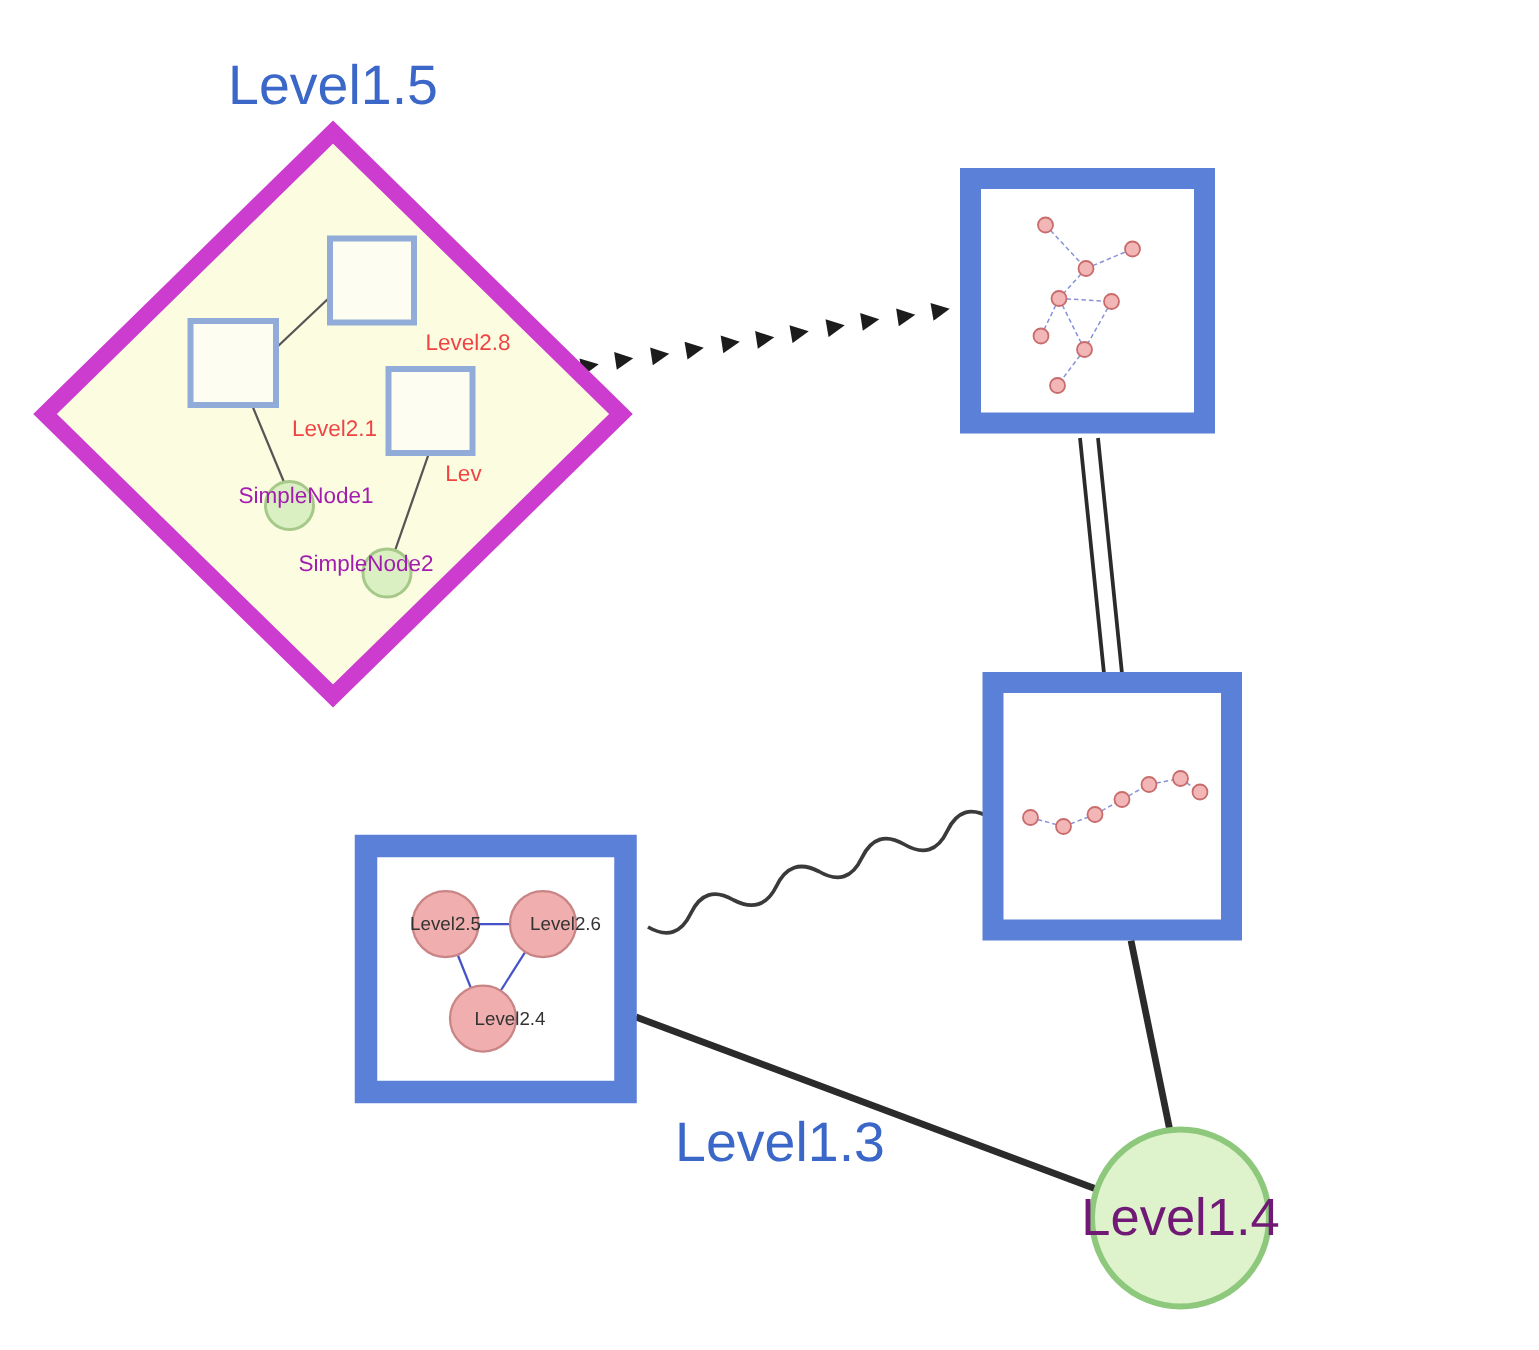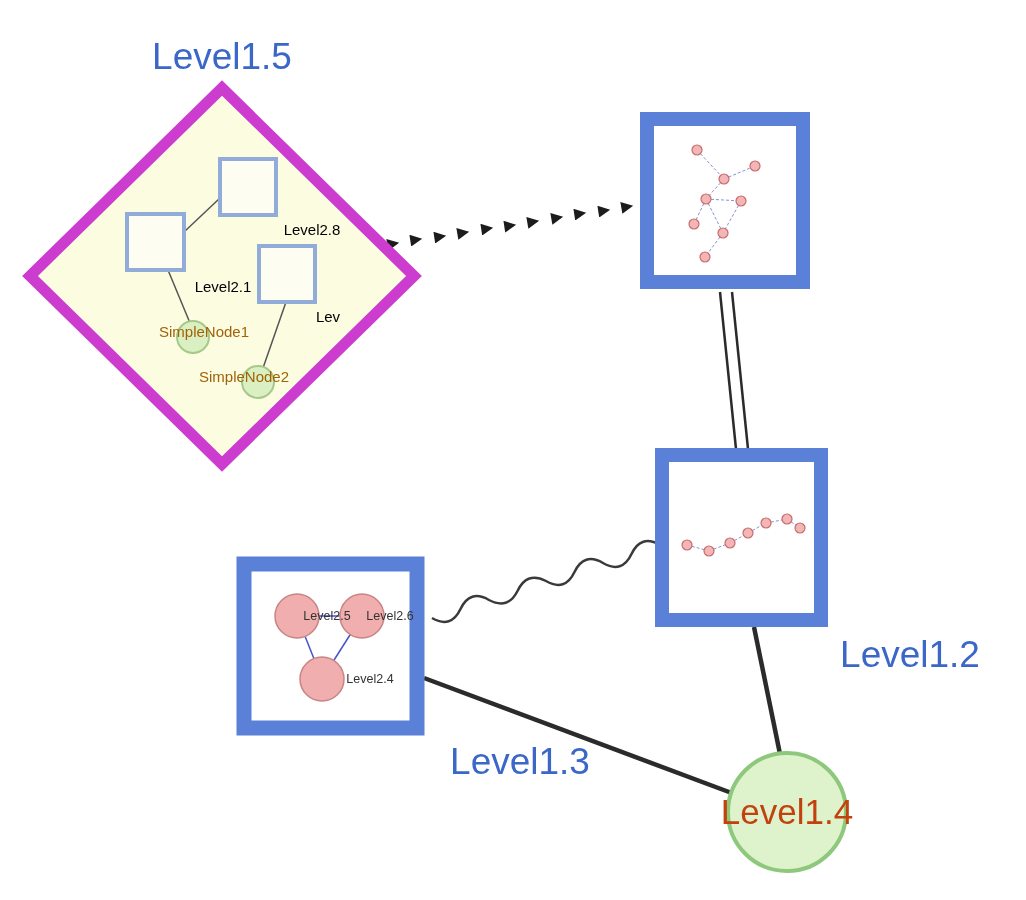--- a/index.html
+++ b/index.html
@@ -1,24 +1,24 @@
 <!DOCTYPE html>
 <html><head>
 <meta charset="utf-8">
 <style>
   html,body{margin:0;padding:0;background:#fff;}
   #stage{position:relative;width:1026px;height:900px;background:#fff;overflow:hidden;
          font-family:"Liberation Sans",sans-serif;}
   #diagram-svg{position:absolute;left:0;top:0;}
   .lbl{position:absolute;transform:translate(-50%,-50%);white-space:nowrap;pointer-events:none;}
   .lbl-big{font-size:37px;color:#3b67c8;}
-  .lbl-big-black{font-size:35px;color:#c2410c;}
-  .lbl-small-blue{font-size:15px;color:#000000;}
-  .lbl-small-black{font-size:15px;color:#a16207;}
-  .lbl-tiny{font-size:12.5px;color:#333;margin-left:30px;}
+  .lbl-big-black{font-size:35px;color:#701a75;}
+  .lbl-small-blue{font-size:15px;color:#ef4444;}
+  .lbl-small-black{font-size:15px;color:#a21caf;}
+  .lbl-tiny{font-size:12.5px;color:#333;}
 </style>
 </head>
 <body>
 
 <div id="stage">
 
   <svg id="diagram-svg" width="1026" height="900" viewBox="0 0 1026 900">
     <defs>
       <marker id="arrowTri" viewBox="0 0 10 10" refX="9" refY="5" markerWidth="15" markerHeight="12" orient="auto" markerUnits="userSpaceOnUse">
         <path d="M0,0 L10,5 L0,10 z" fill="#1c1c1c"></path>
@@ -100,28 +100,27 @@
       <line x1="362" y1="616" x2="322" y2="679"></line>
     </g>
     <circle cx="297" cy="616" r="22" fill="#f1aeae" stroke="#c98585" stroke-width="1.5"></circle>
     <circle cx="362" cy="616" r="22" fill="#f1aeae" stroke="#c98585" stroke-width="1.5"></circle>
     <circle cx="322" cy="679" r="22" fill="#f1aeae" stroke="#c98585" stroke-width="1.5"></circle>
 
     <circle cx="787" cy="812" r="59" fill="#def3cb" stroke="#8dc87d" stroke-width="4"></circle>
   </svg>
 
   <div class="lbl lbl-big" style="left:222px;top:57px">Level1.5</div>
-  <div class="lbl lbl-big" style="left:910px;top:655px">Level1.2</div>
   <div class="lbl lbl-big" style="left:520px;top:762px">Level1.3</div>
   <div class="lbl lbl-big-black" style="left:787px;top:812px">Level1.4</div>
 
   <div class="lbl lbl-small-blue" style="left:312px;top:229px">Level2.8</div>
   <div class="lbl lbl-small-blue" style="left:223px;top:286px">Level2.1</div>
-  <div class="lbl lbl-small-blue" style="left:328px;top:316px">Lev</div>
+  <div class="lbl lbl-small-blue" style="left:309px;top:316px">Lev</div>
 
   <div class="lbl lbl-small-black" style="left:204px;top:331px">SimpleNode1</div>
   <div class="lbl lbl-small-black" style="left:244px;top:376px">SimpleNode2</div>
 
   <div class="lbl lbl-tiny" style="left:297px;top:616px">Level2.5</div>
-  <div class="lbl lbl-tiny" style="left:360px;top:616px">Level2.6</div>
+  <div class="lbl lbl-tiny" style="left:377px;top:616px">Level2.6</div>
   <div class="lbl lbl-tiny" style="left:340px;top:679px">Level2.4</div>
 
 </div>
 
 </body></html>

